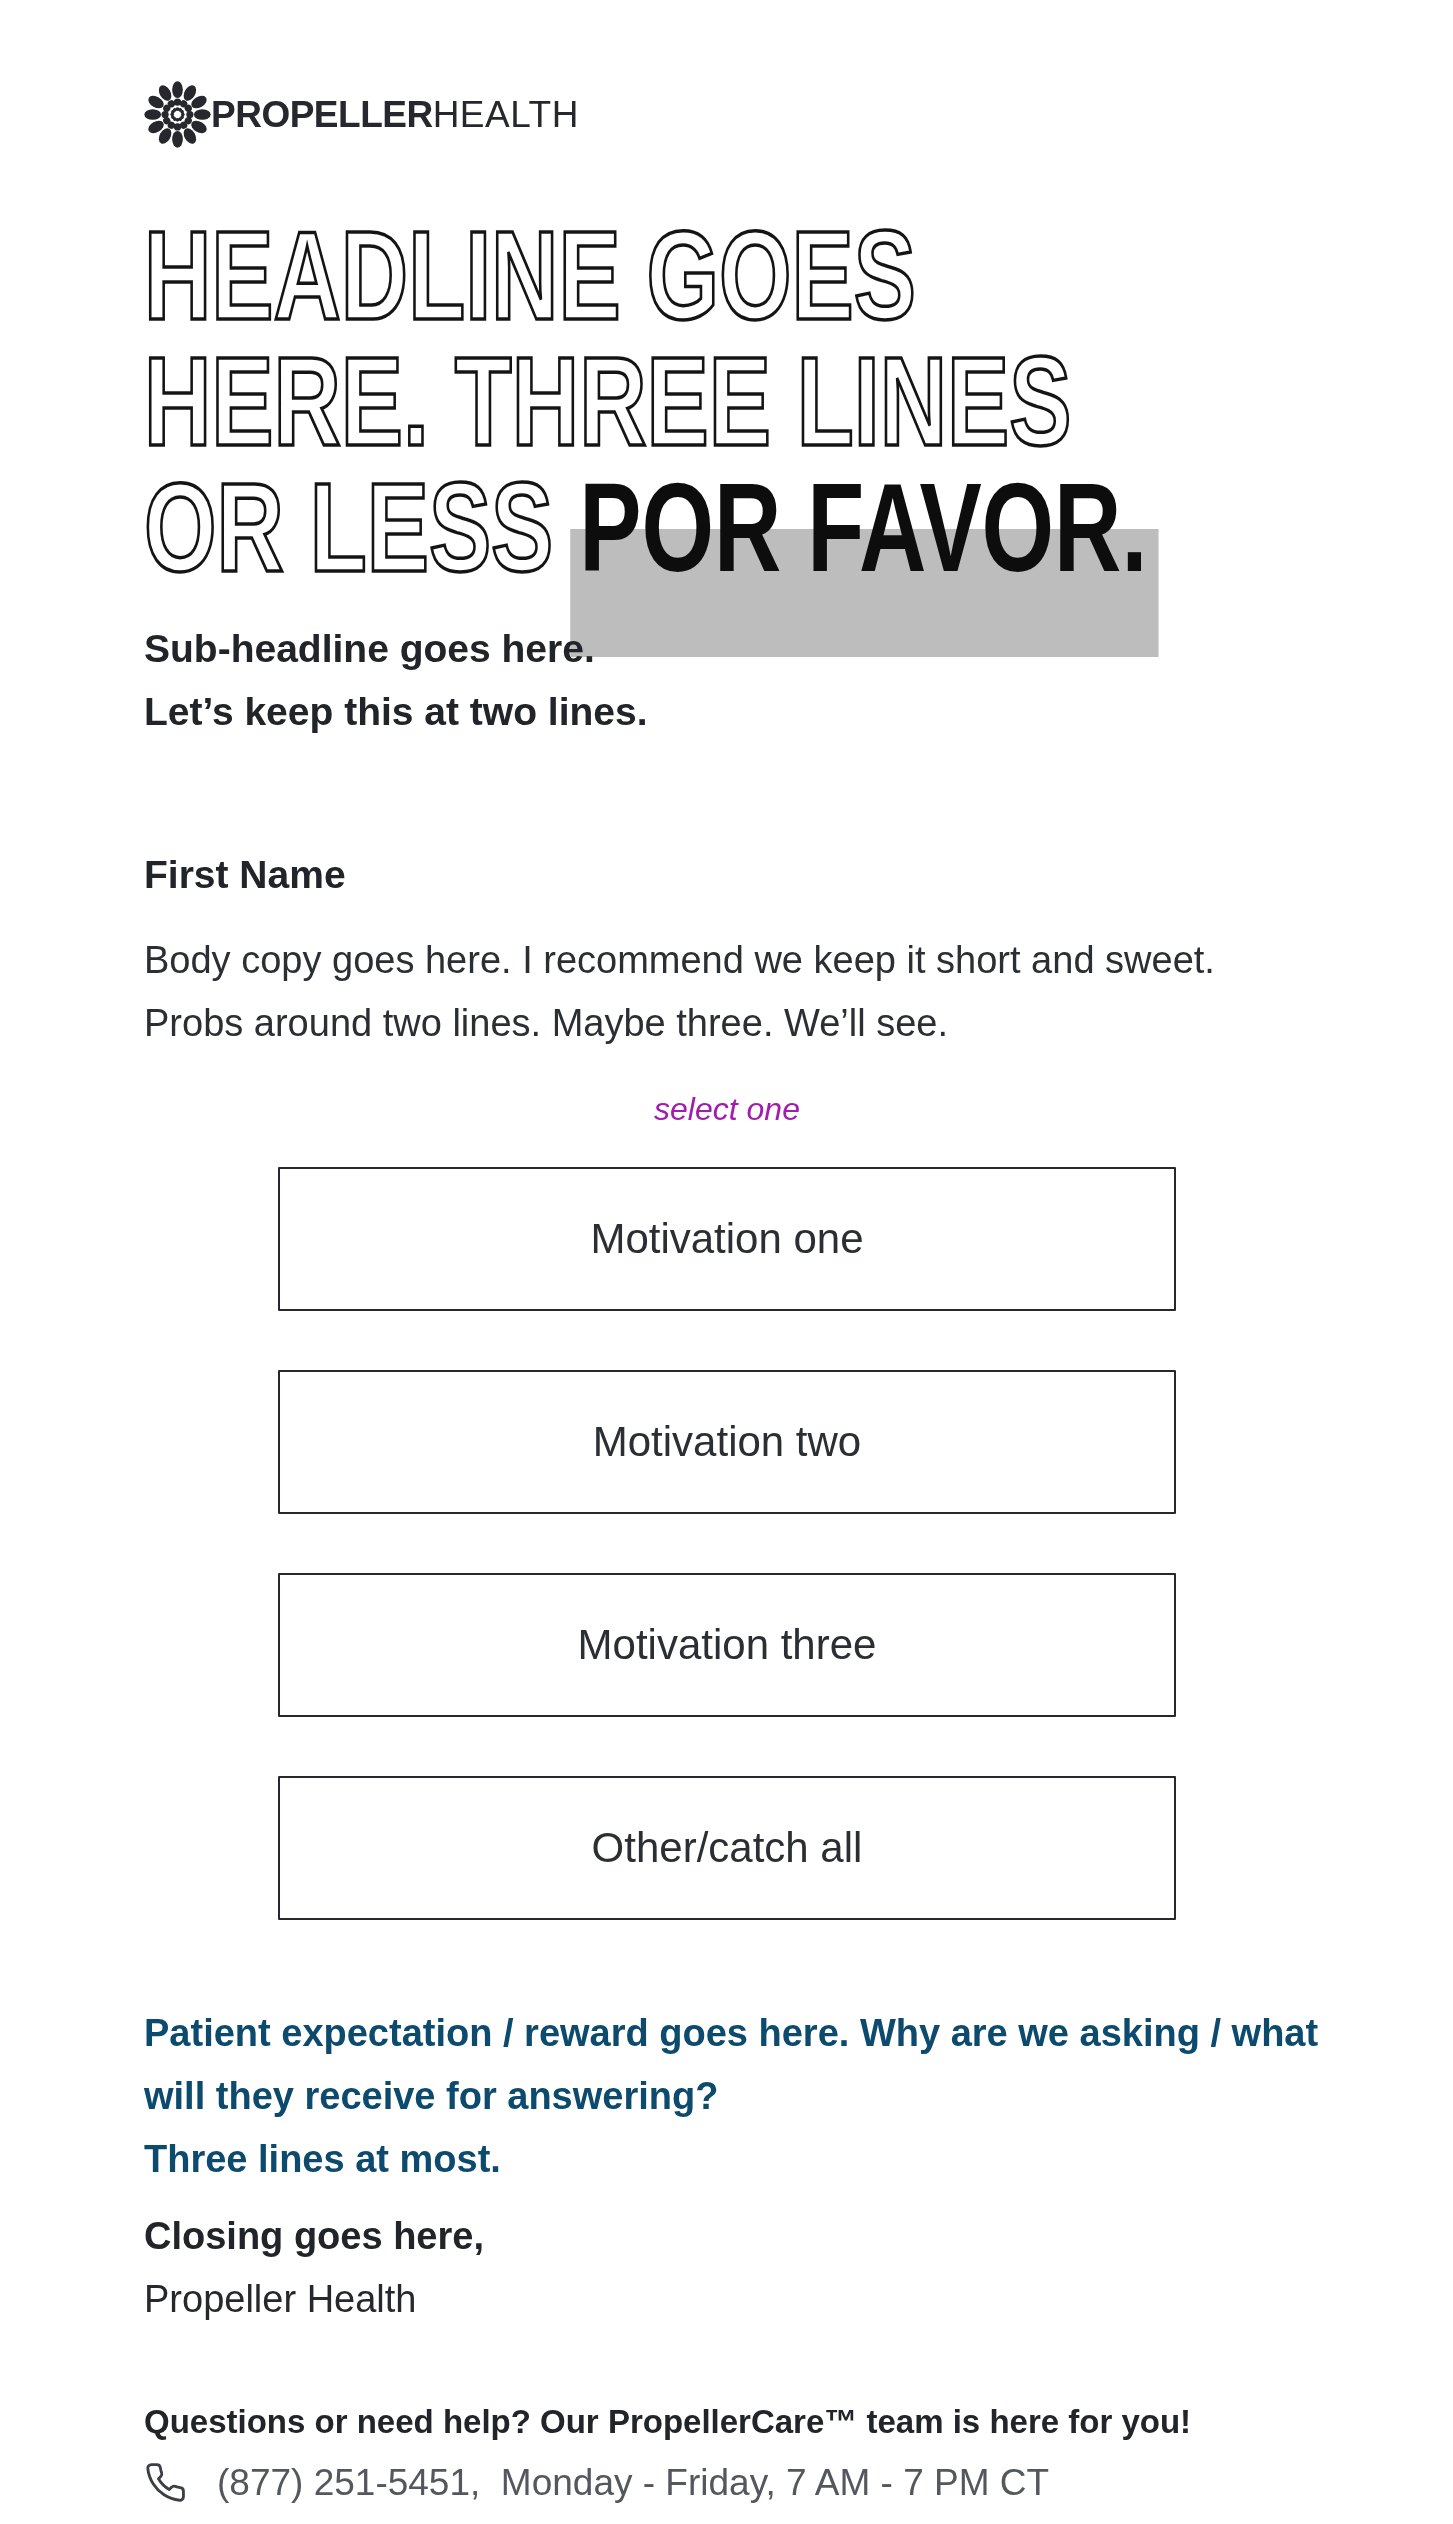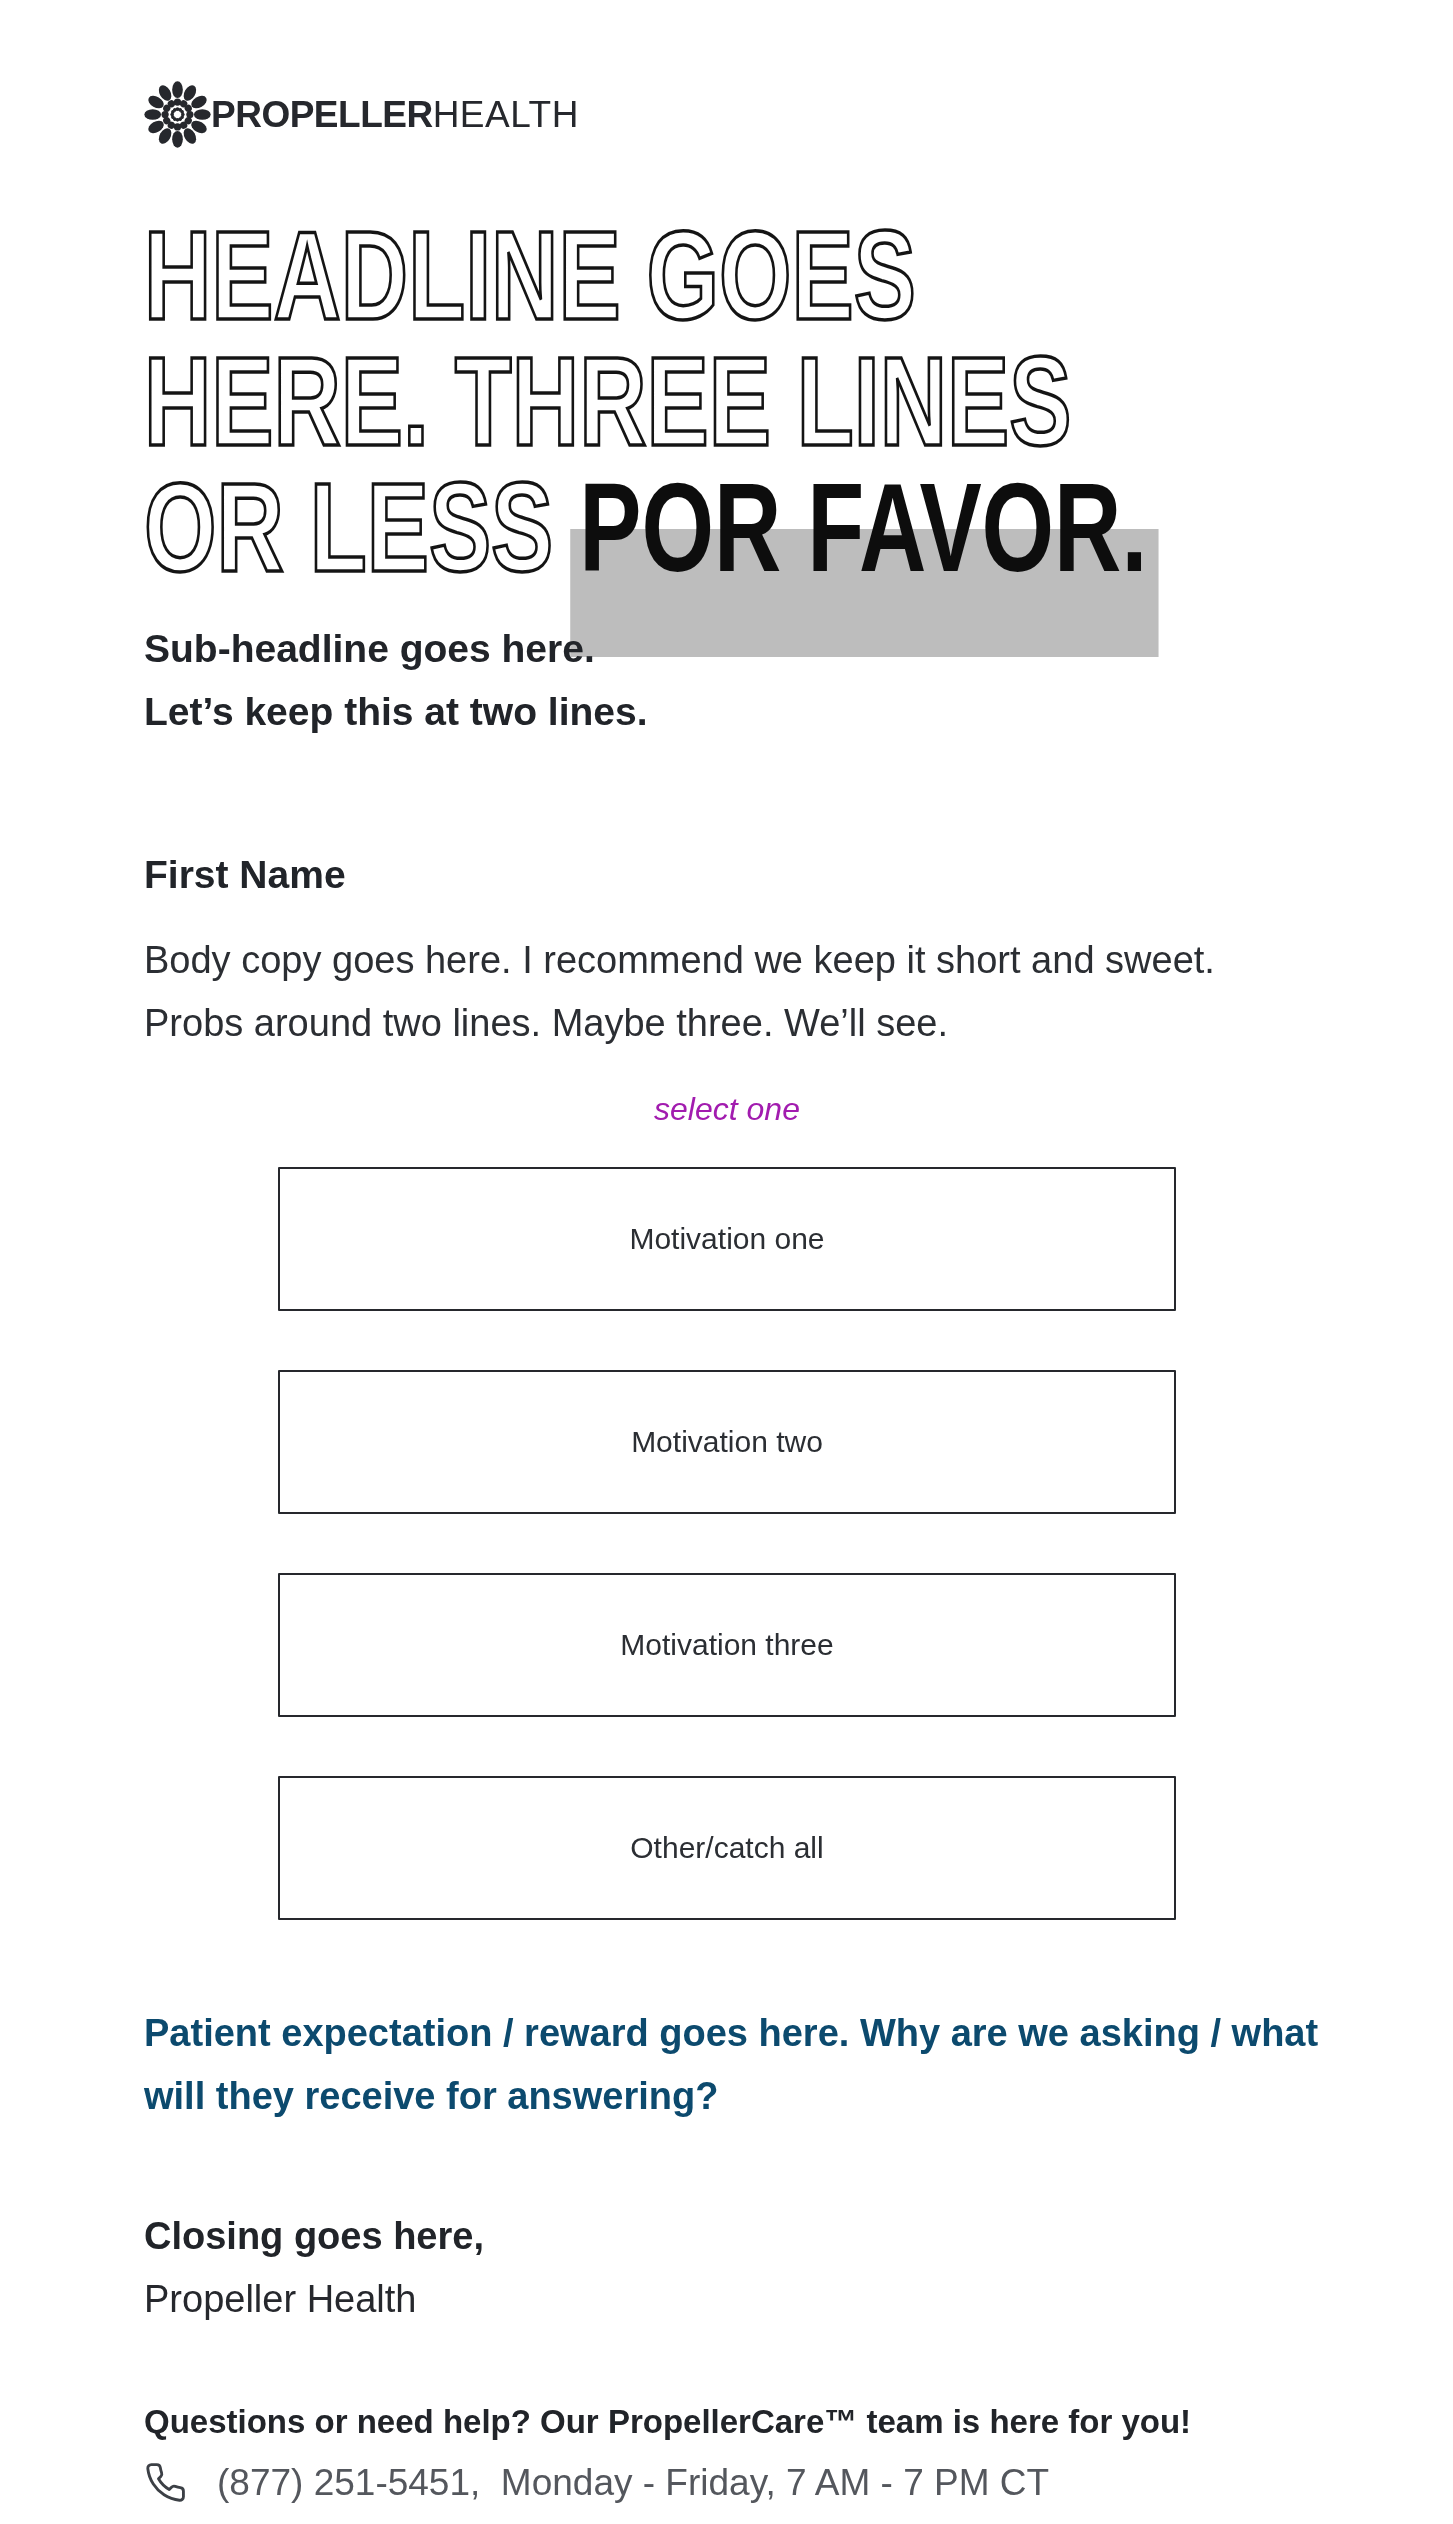--- a/index.html
+++ b/index.html
@@ -33,21 +33,21 @@
   .greeting{top:843px;font-size:39px;font-weight:bold;line-height:63px;color:#212429;}
   .body-copy{top:929px;font-size:38px;line-height:63px;color:#2b2e33;}
   .select-hint{position:absolute;left:0;top:1091px;width:100%;text-align:center;
     font-size:32px;font-style:italic;color:#a21caf;}
   
   .options{position:absolute;left:278px;top:1167px;width:898px;}
   .option-btn{
     display:flex;align-items:center;justify-content:center;
     width:100%;height:144px;margin:0 0 59px 0;box-sizing:border-box;
     background:#ffffff;border:2.5px solid #26282d;border-radius:1px;
-    font-family:"Liberation Sans",sans-serif;font-size:30px;color:#2b2e33;cursor:pointer;
+    font-family:"Liberation Sans",sans-serif;font-size:42px;color:#2b2e33;cursor:pointer;
   }
   .expectation{top:2002px;font-size:38px;line-height:63px;font-weight:bold;color:#0c4a6e;}
   .closing{top:2205px;font-size:38px;line-height:63px;}
   .closing .bold{font-weight:bold;color:#212429;}
   .help-heading{top:2394px;font-size:33px;font-weight:bold;line-height:56px;color:#212429;}
   
   .contact-row{position:absolute;left:144px;display:flex;align-items:center;gap:30px;}
   .contact-row.phone{top:2461px;}
   .contact-icon{width:43px;height:43px;color:#3c4046;flex:0 0 auto;}
   .contact-text{font-size:37px;color:#54575d;white-space:pre;}
@@ -113,20 +113,21 @@
   <div class="options">
     <button class="option-btn">Motivation one</button>
     <button class="option-btn">Motivation two</button>
     <button class="option-btn">Motivation three</button>
     <button class="option-btn">Other/catch all</button>
   </div>
 
   <p class="tb expectation">
     <span>Patient expectation / reward goes here. Why are we asking / what</span><br>
     <span>will they receive for answering?</span><br>
+    <span>Three lines at most.</span>
   </p>
 
   <p class="tb closing">
     <span class="bold">Closing goes here,</span><br>
     <span>Propeller Health</span>
   </p>
 
   <p class="tb help-heading">Questions or need help? Our PropellerCare™ team is here for you!</p>
 
   <div class="contact-row phone">

